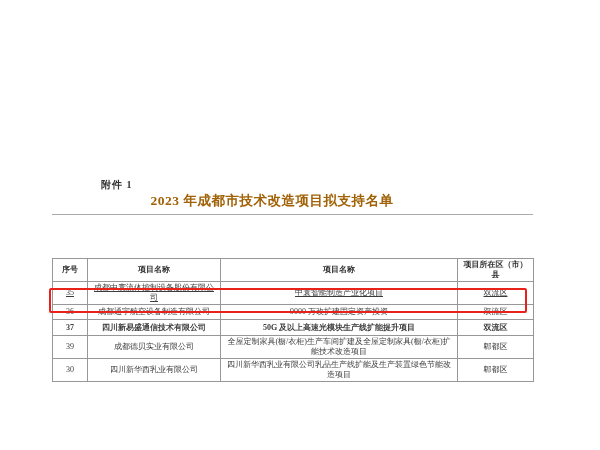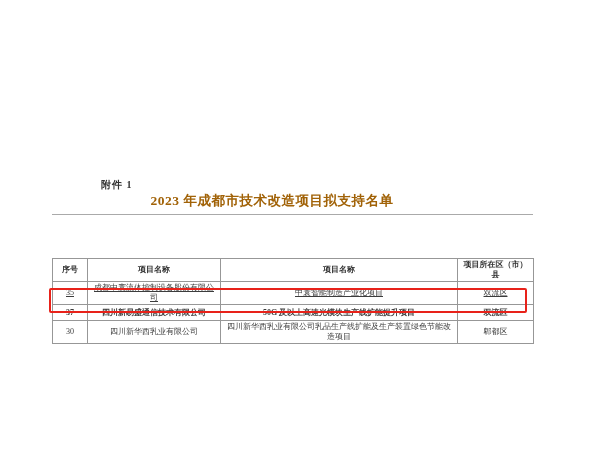--- a/index.html
+++ b/index.html
@@ -74,25 +74,37 @@
       <th>项目名称</th>
       <th>项目名称</th>
       <th>项目所在区（市）县</th>
     </tr>
     <tr class="r0">
       <td>35</td>
       <td>成都中寰流体控制设备股份有限公司</td>
       <td>中寰智能制造产业化项目</td>
       <td>双流区</td>
     </tr>
+    <tr class="r1">
+      <td>36</td>
+      <td>成都通宇航空设备制造有限公司</td>
+      <td>9000 万改扩建固定资产投资</td>
+      <td>双流区</td>
+    </tr>
     <tr class="r2">
       <td>37</td>
       <td>四川新易盛通信技术有限公司</td>
       <td>50G 及以上高速光模块生产线扩能提升项目</td>
       <td>双流区</td>
+    </tr>
+    <tr class="r4">
+      <td>39</td>
+      <td>成都德贝实业有限公司</td>
+      <td>全屋定制家具(橱/衣柜)生产车间扩建及全屋定制家具(橱/衣柜)扩能技术改造项目</td>
+      <td>郫都区</td>
     </tr>
     <tr class="r5">
       <td>30</td>
       <td>四川新华西乳业有限公司</td>
       <td>四川新华西乳业有限公司乳品生产线扩能及生产装置绿色节能改造项目</td>
       <td>郫都区</td>
     </tr>
   </tbody>
     </table>
 

